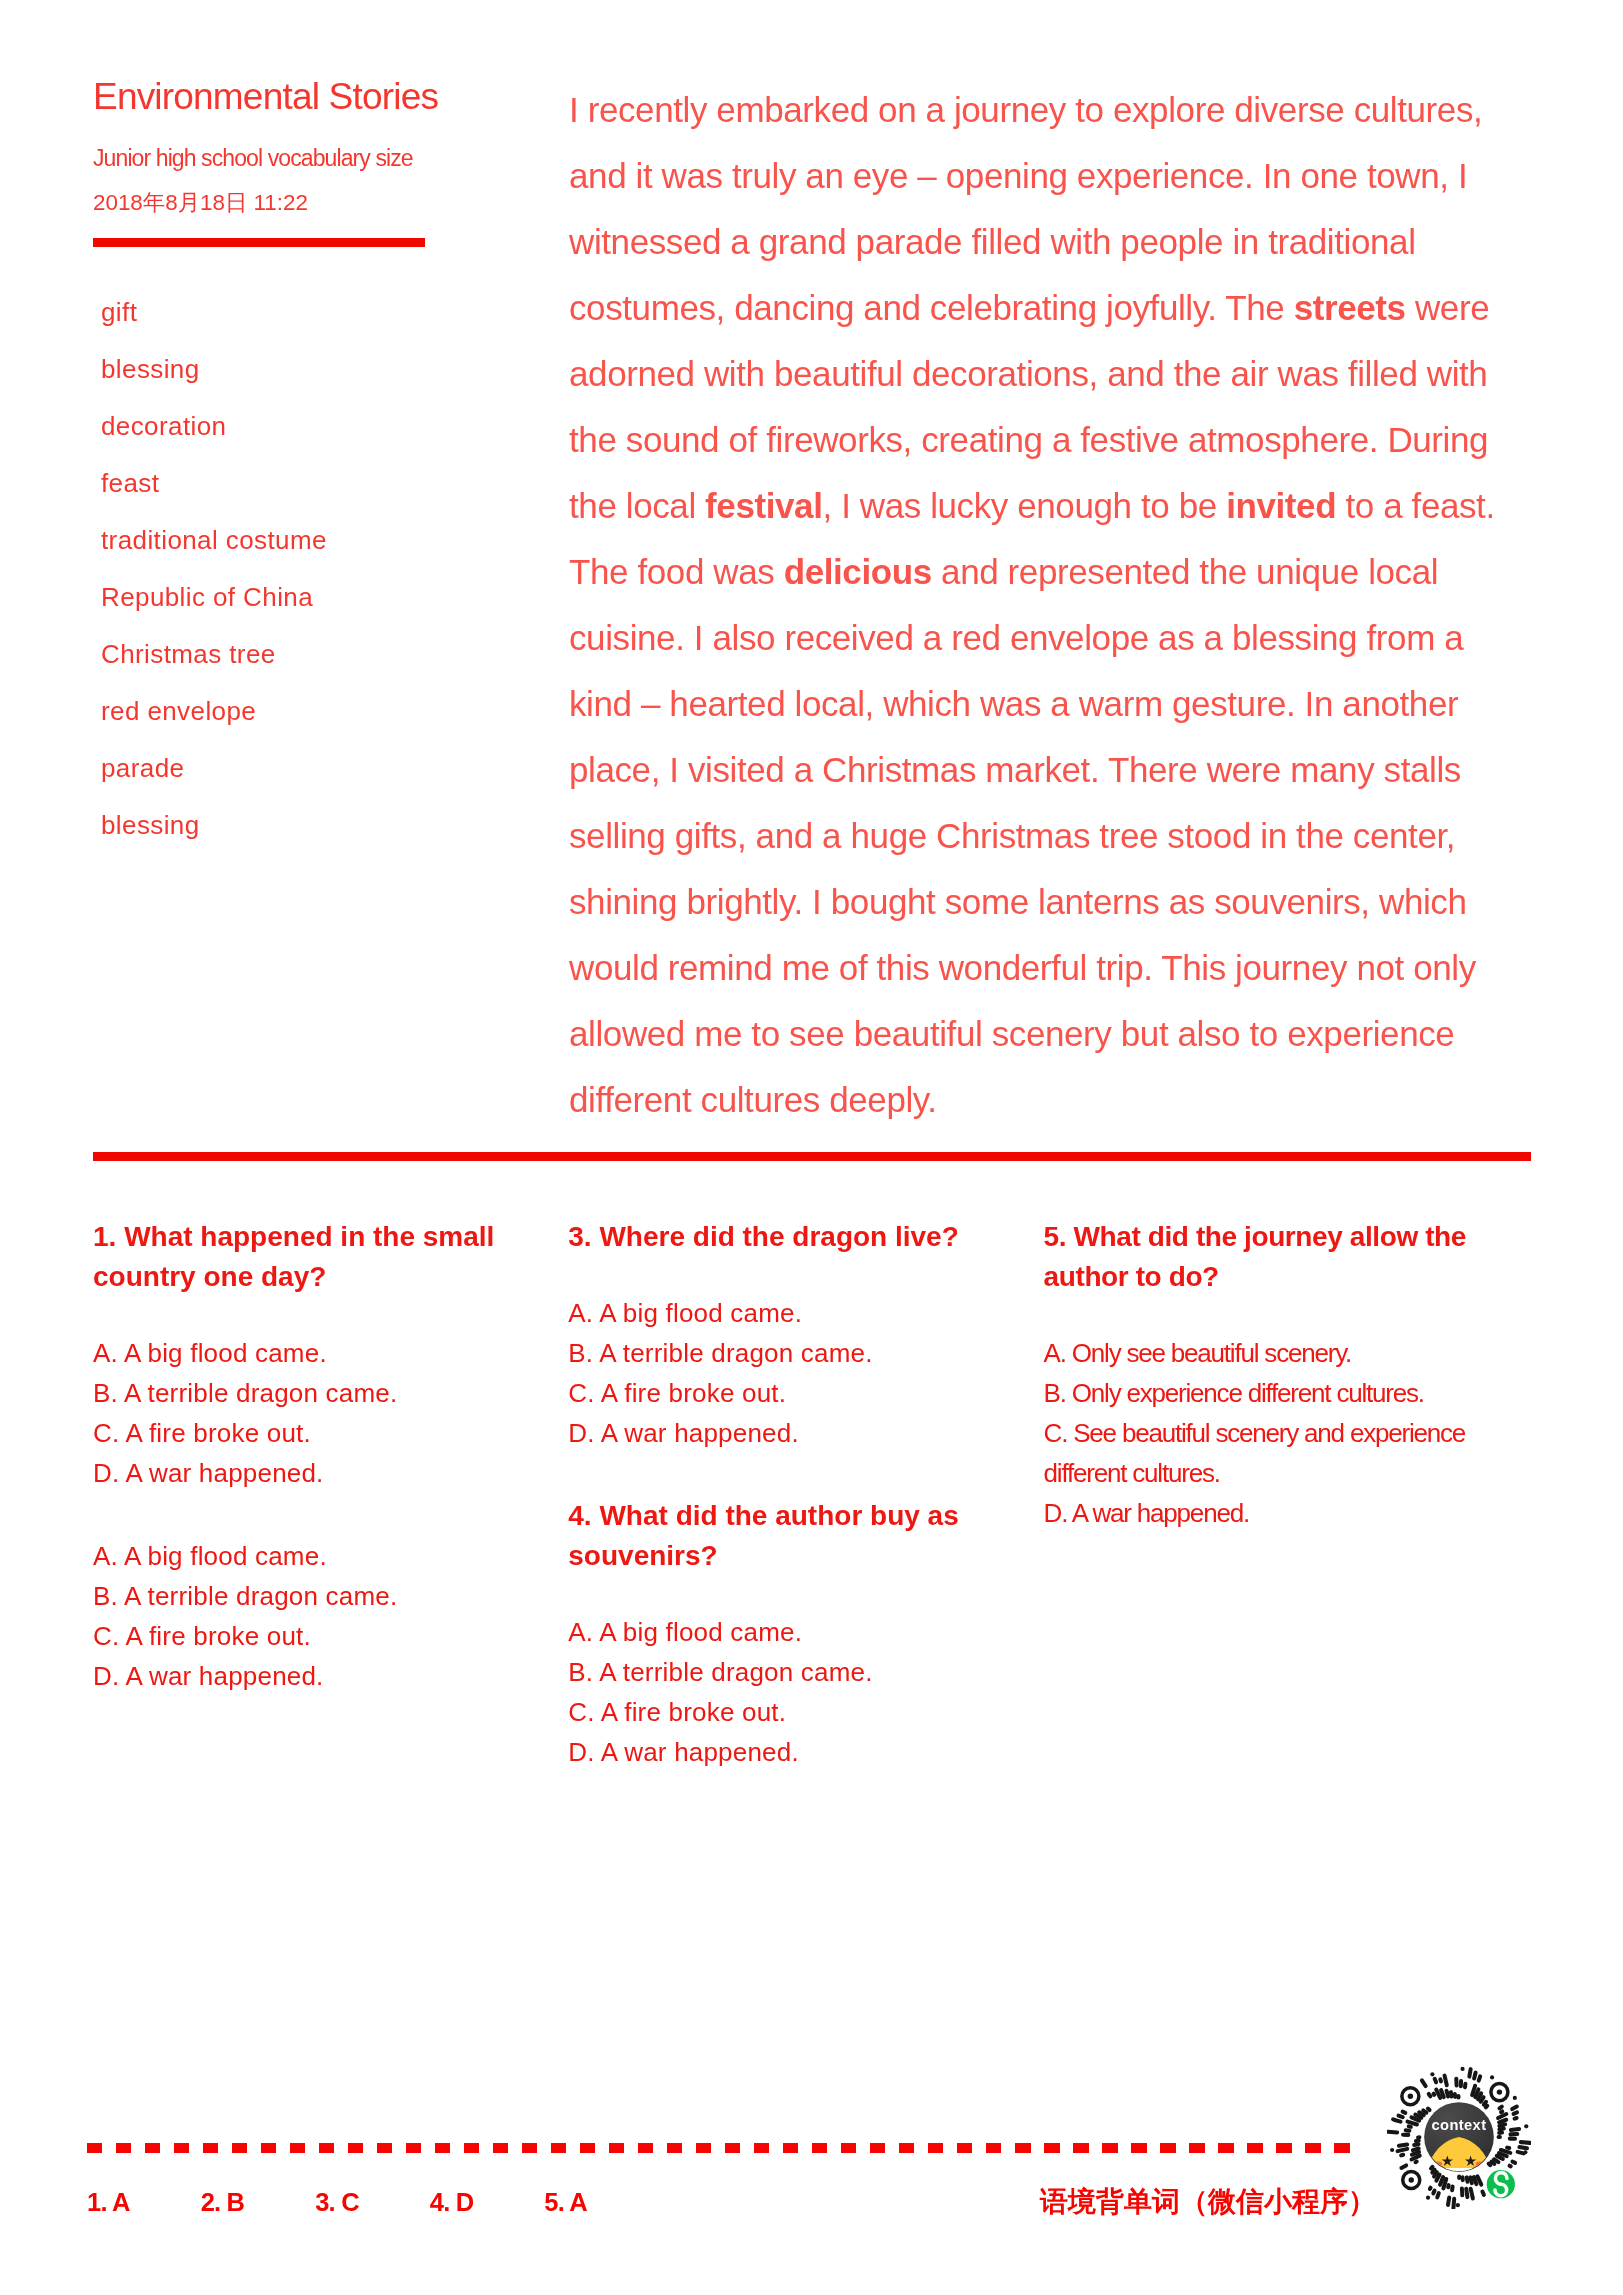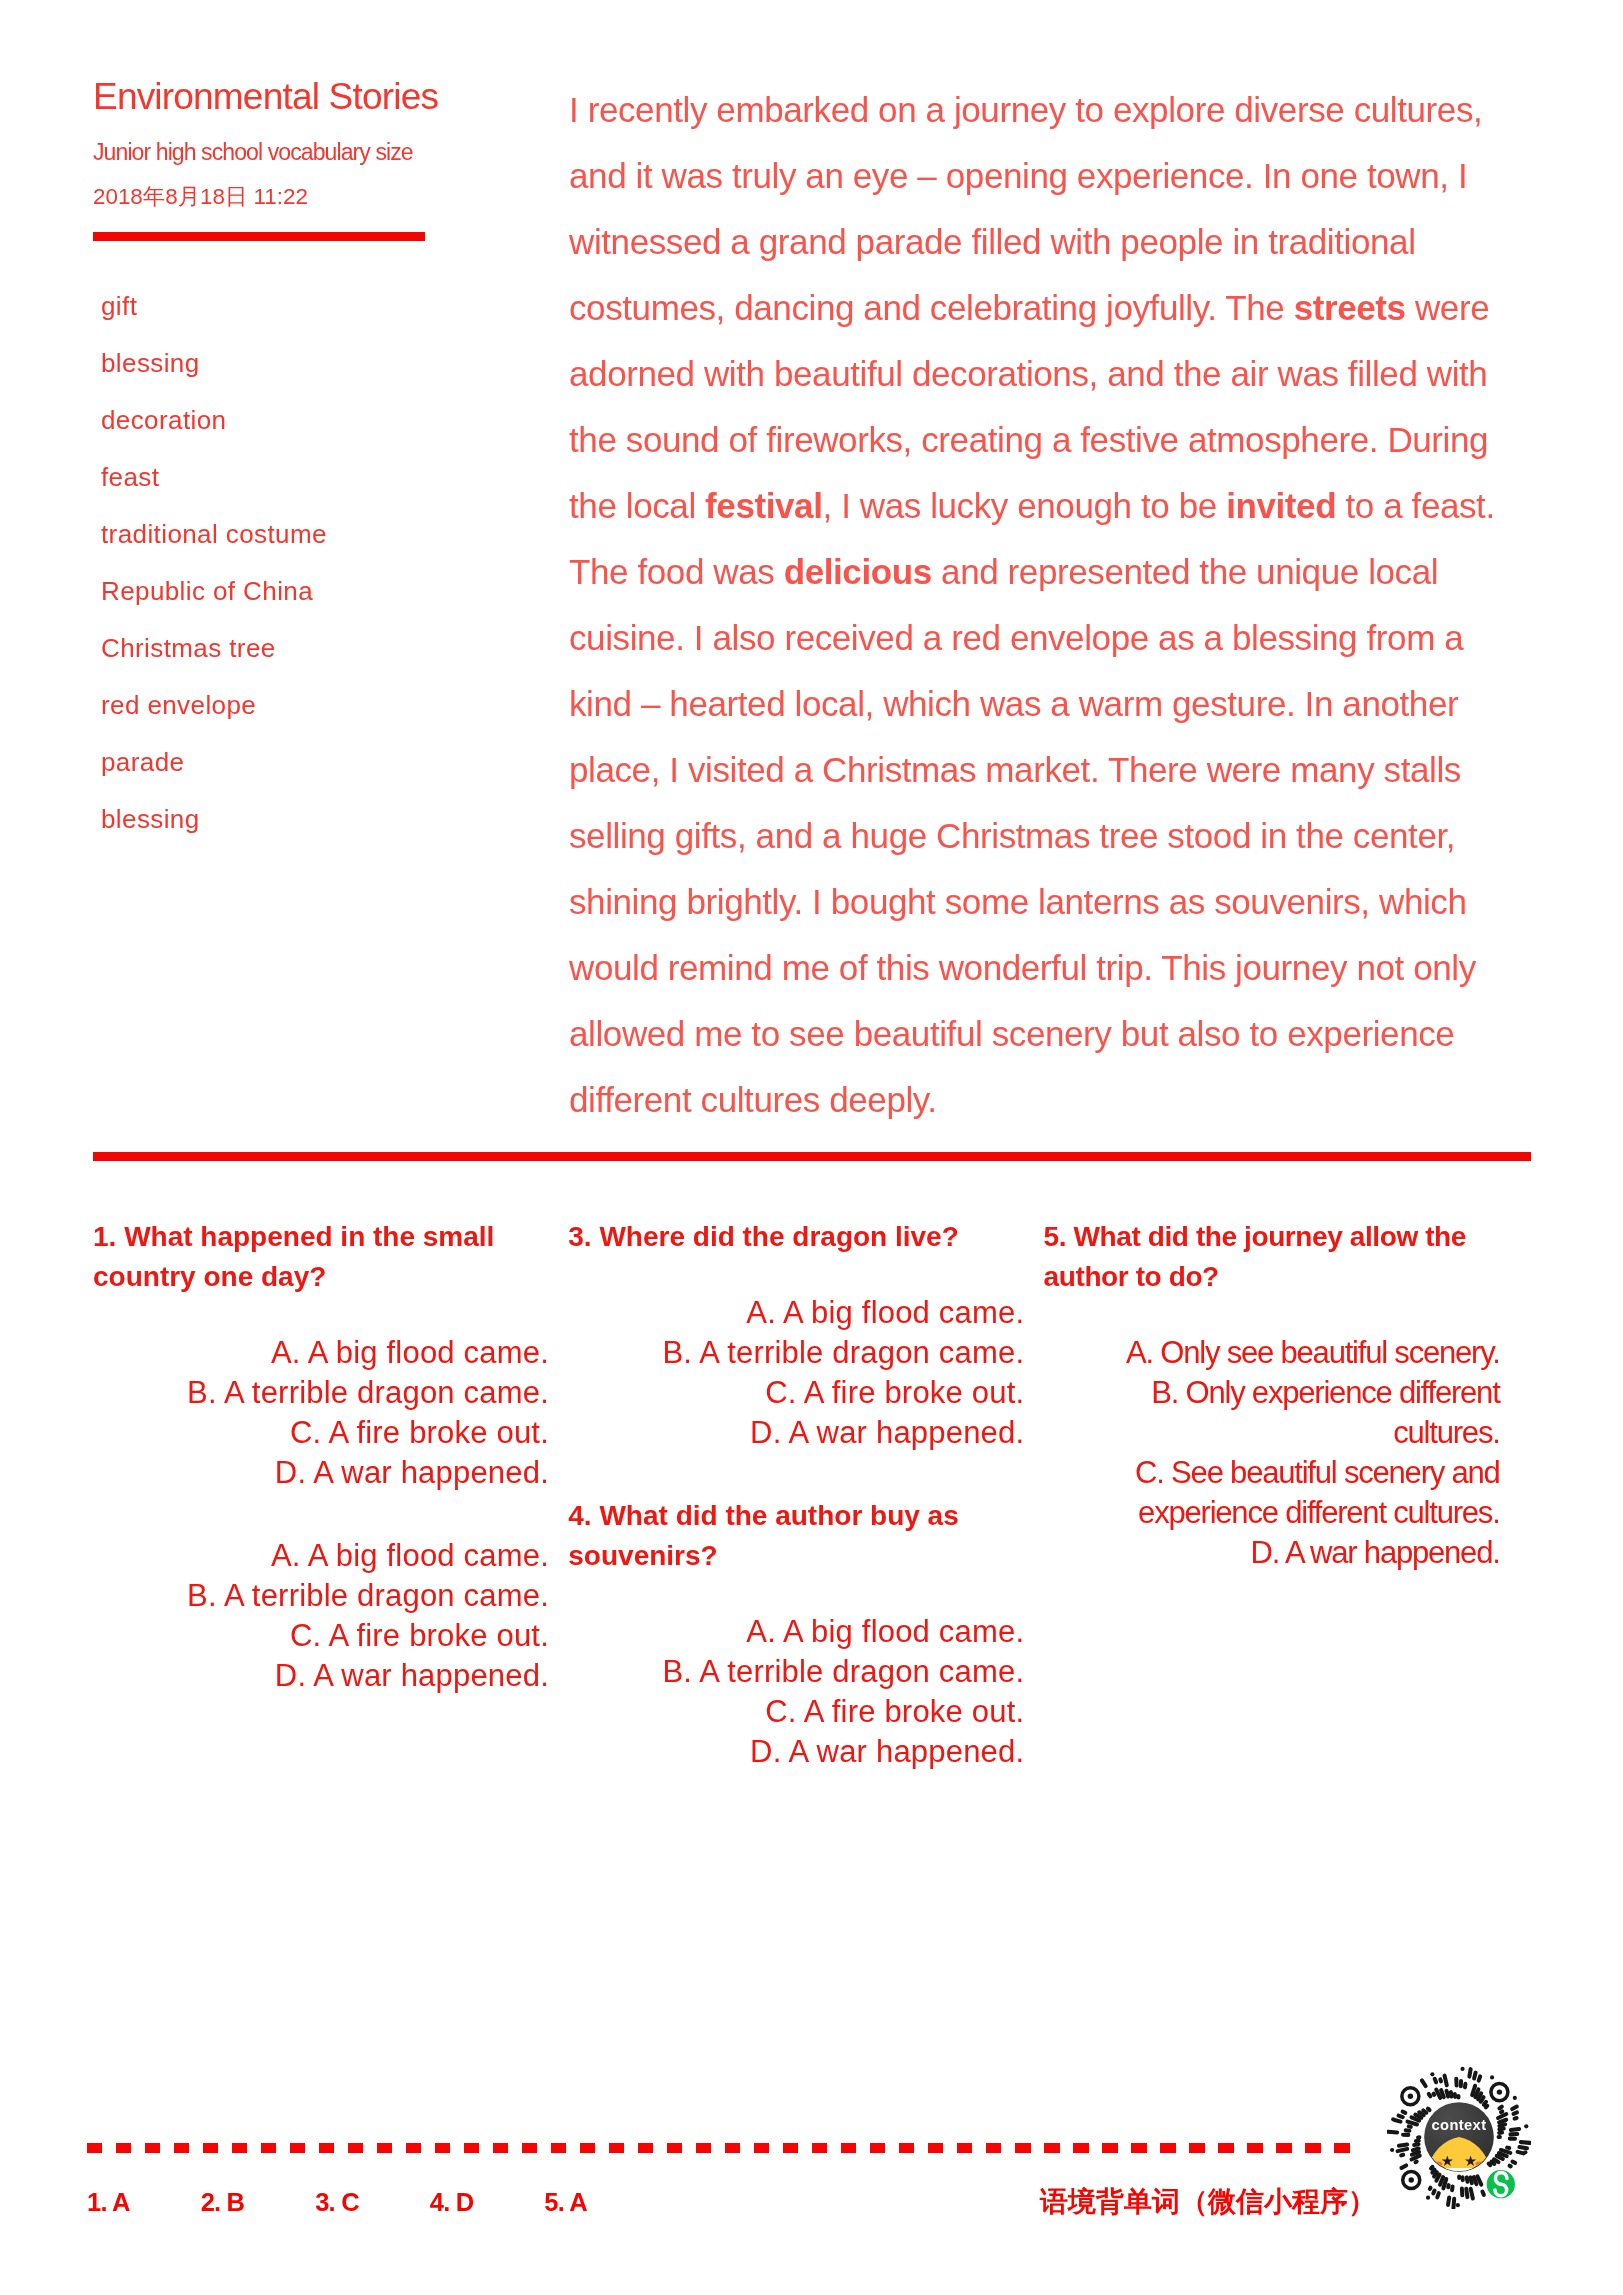--- a/index.html
+++ b/index.html
@@ -16,21 +16,21 @@
     font-family:"Liberation Sans", sans-serif;
     position:relative;overflow:hidden;
   }
   .page{position:relative;width:1623px;height:2295px;background:#fff;}
 
   
   .top{display:flex;padding:77px 93px 0 93px;gap:43px;}
   .sidebar{flex:0 0 433px;width:433px;}
   .page-title{
     font-size:37px;font-weight:400;letter-spacing:-0.8px;
-    color:var(--title-red);margin:0 0 20px 0;line-height:1.1;
+    color:var(--title-red);margin:0 0 26px 0;line-height:1.1;
   }
   .page-subtitle{
     font-size:23px;letter-spacing:-0.9px;color:var(--title-red);
     margin:0 0 14px 0;line-height:1.3;
   }
   .page-date{
     font-size:22.4px;color:var(--title-red);margin:0 0 21.6px 0;line-height:1.3;
   }
   .rule-short{
     width:332px;height:8.5px;background:var(--accent);
@@ -59,23 +59,22 @@
   .questions{
     margin:56px 93px 0 93px;
     display:grid;grid-template-columns:456px 456px 456px;column-gap:19.3px;
   }
   .q-block + .q-block{margin-top:43px;}
   .q-title{
     font-size:28px;font-weight:700;line-height:40px;
     color:var(--question-red);margin:0 0 36px 0;
   }
   .q-option{
-    font-size:31px;line-height:40px;letter-spacing:0.2px;
+    font-size:26px;line-height:40px;letter-spacing:0.2px;
     color:var(--question-red);
-    text-align:right;
   }
   .q-block.condensed .q-title{letter-spacing:-0.4px;}
   .q-block.condensed .q-option{letter-spacing:-1.2px;}
 
   
   .dashed-divider{
     position:absolute;left:87px;top:2143px;width:1271px;height:10px;
     background:repeating-linear-gradient(90deg,var(--footer-red) 0 15.5px,transparent 15.5px 29px);
   }
   .footer-row{

